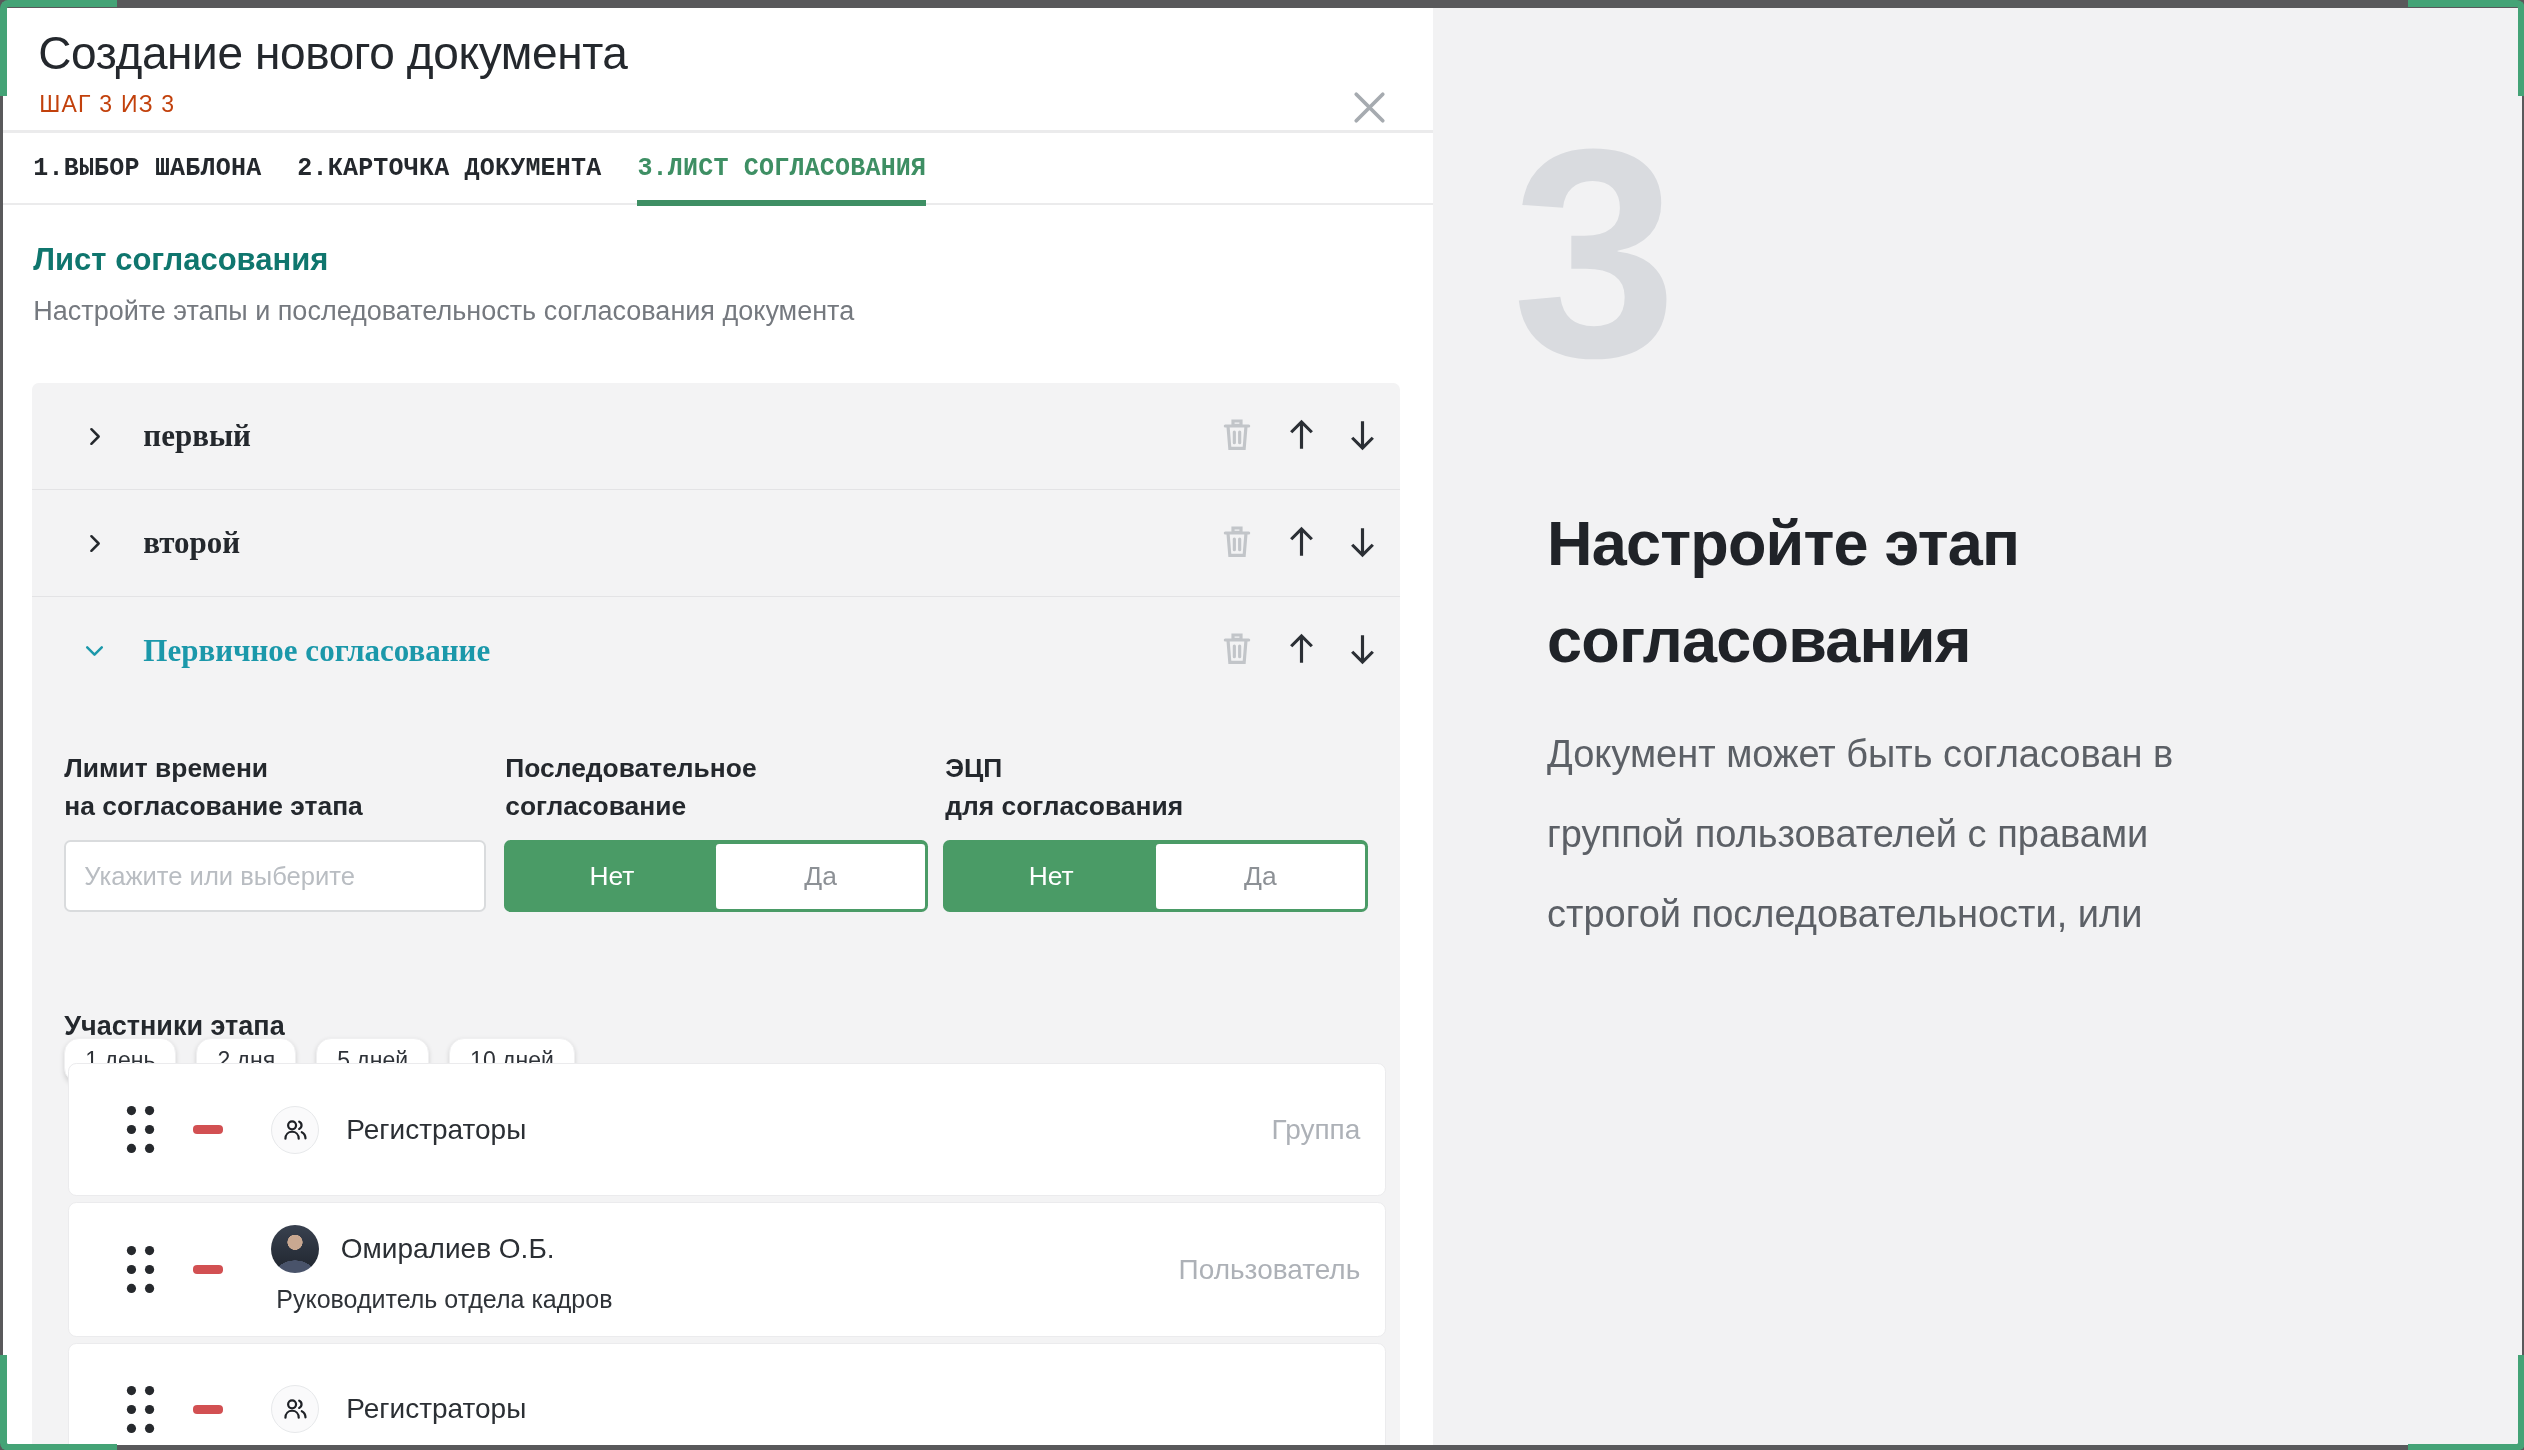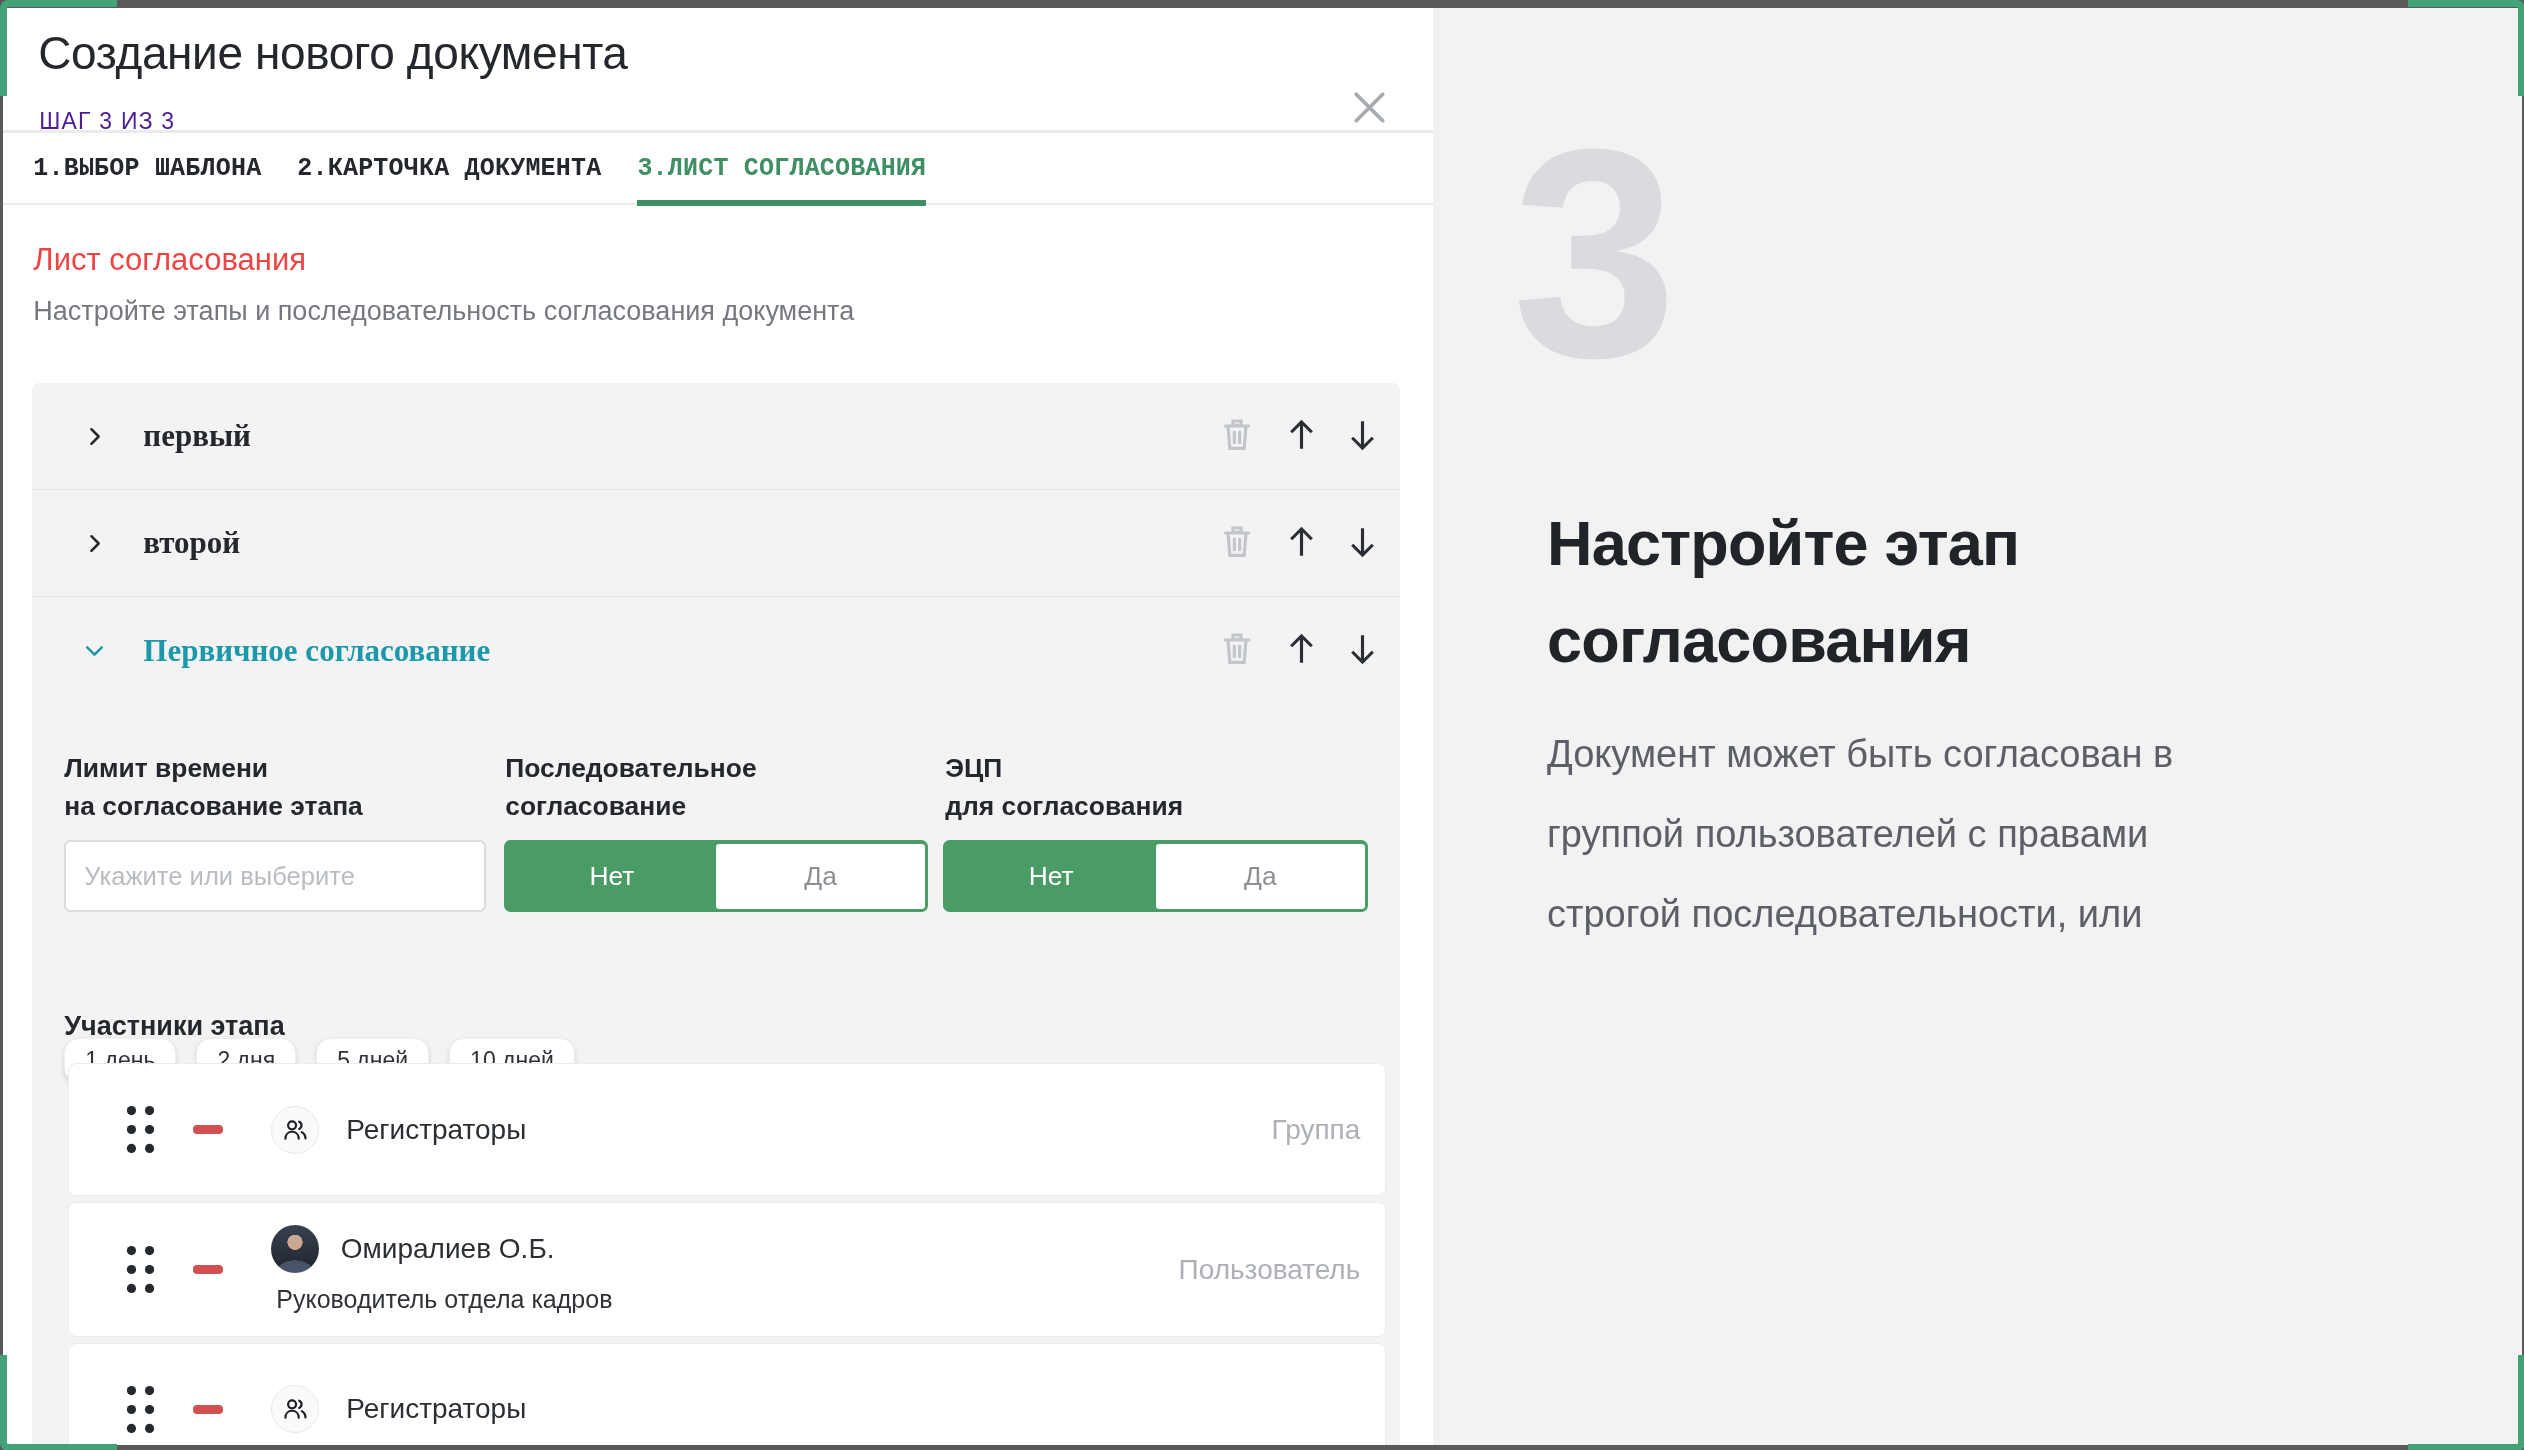--- a/index.html
+++ b/index.html
@@ -16,33 +16,33 @@
   .corner { position:absolute; width:117px; height:96px; z-index:50; }
   .corner.tl { top:0; left:0;  border-top:7.4px solid #44a376; border-left:7.4px solid #44a376; border-radius:8.3px 0 0 0; }
   .corner.tr { top:0; right:0; border-top:7.4px solid #44a376; border-right:7.4px solid #44a376; border-radius:0 8.3px 0 0; }
   .corner.bl { bottom:0; left:0;  border-bottom:7.4px solid #44a376; border-left:7.4px solid #44a376; border-radius:0 0 0 8.3px; }
   .corner.br { bottom:0; right:0; border-bottom:7.4px solid #44a376; border-right:7.4px solid #44a376; border-radius:0 0 8.3px 0; }
 
   
   .modal { position:absolute; left:3.3px; top:8.3px; width:1430px; bottom:5.8px; background:#fff; overflow:hidden; }
 
   .m-title { position:absolute; left:35px; top:18px; font-size:46px; font-weight:400; color:#24282d; letter-spacing:-0.4px; }
-  .m-step  { position:absolute; left:36px; top:100px; font-size:23px; color:#4c1d95; letter-spacing:1.2px; }
+  .m-step  { position:absolute; left:36px; top:83px; font-size:23px; color:#c2410c; letter-spacing:1.2px; }
   .m-close { position:absolute; left:1340px; top:73px; width:53px; height:53px; background:none; border:none; cursor:pointer; }
   .m-close svg { display:block; }
   .hdr-divider { position:absolute; left:0; right:0; top:122px; height:2.5px; background:#ebebec; }
 
   .tabs { position:absolute; left:0; right:0; top:125px; height:72px; border-bottom:2.5px solid #ebebec;
           display:flex; align-items:stretch; gap:36px; padding-left:30px; }
   .tab { position:relative; display:flex; align-items:center; font-size:25px; font-weight:700;
          letter-spacing:0.2px; color:#24282d; cursor:pointer; white-space:nowrap;font-family:Liberation Mono, monospace; }
   .tab.active { color:#3e8f64; }
   .tab.active::after { content:""; position:absolute; left:0; right:0; bottom:-2.5px; height:5.8px; background:#3e8f64; }
 
-  .sec-title { position:absolute; left:30px; top:234px; font-size:31px; font-weight:400; color:#ef4444; }
+  .sec-title { position:absolute; left:30px; top:234px; font-size:31px; font-weight:700; color:#0f766e; }
   .sec-desc  { position:absolute; left:30px; top:288px; font-size:27px; color:#75797f; }
 
   
   .accordion { position:absolute; left:29px; top:375px; width:1368px; bottom:0;
                background:#f3f3f4; border-radius:6.6px 6.6px 0 0; overflow:hidden; }
   .acc-row { height:107px; display:flex; align-items:center; padding:0 21.5px 0 50px;font-family:Liberation Serif, serif; }
   .acc-row.bordered { border-bottom:1.7px solid #e3e3e5; }
   .acc-chevron { width:25px; height:25px; flex:0 0 auto; display:flex; align-items:center; cursor:pointer; }
   .acc-title { margin-left:36px; font-size:31px; font-weight:700; color:#24282d; }
   .acc-title.teal { color:#1b98aa; }

